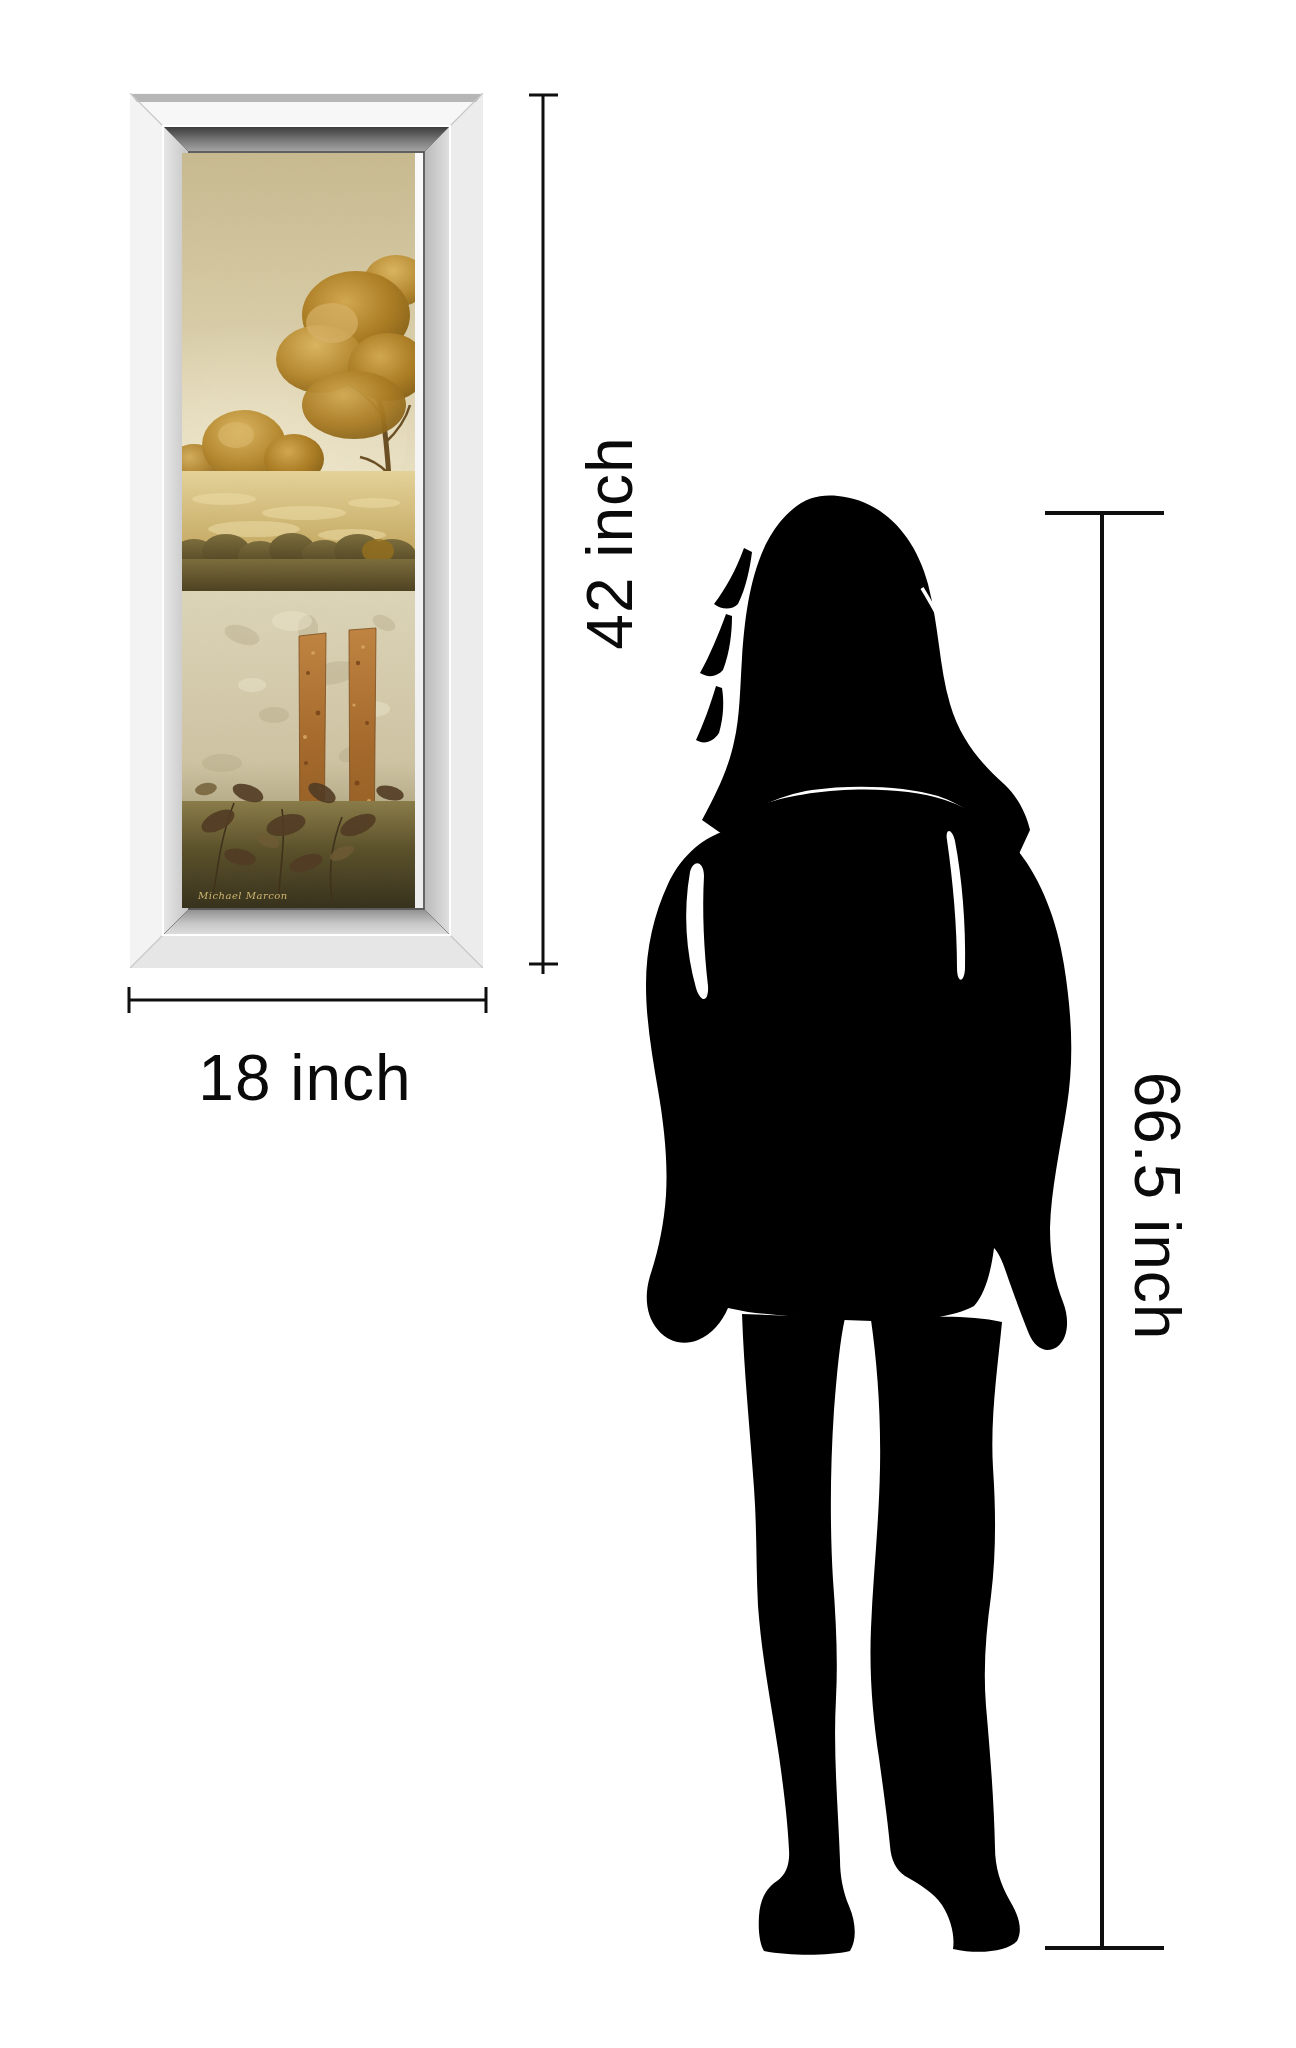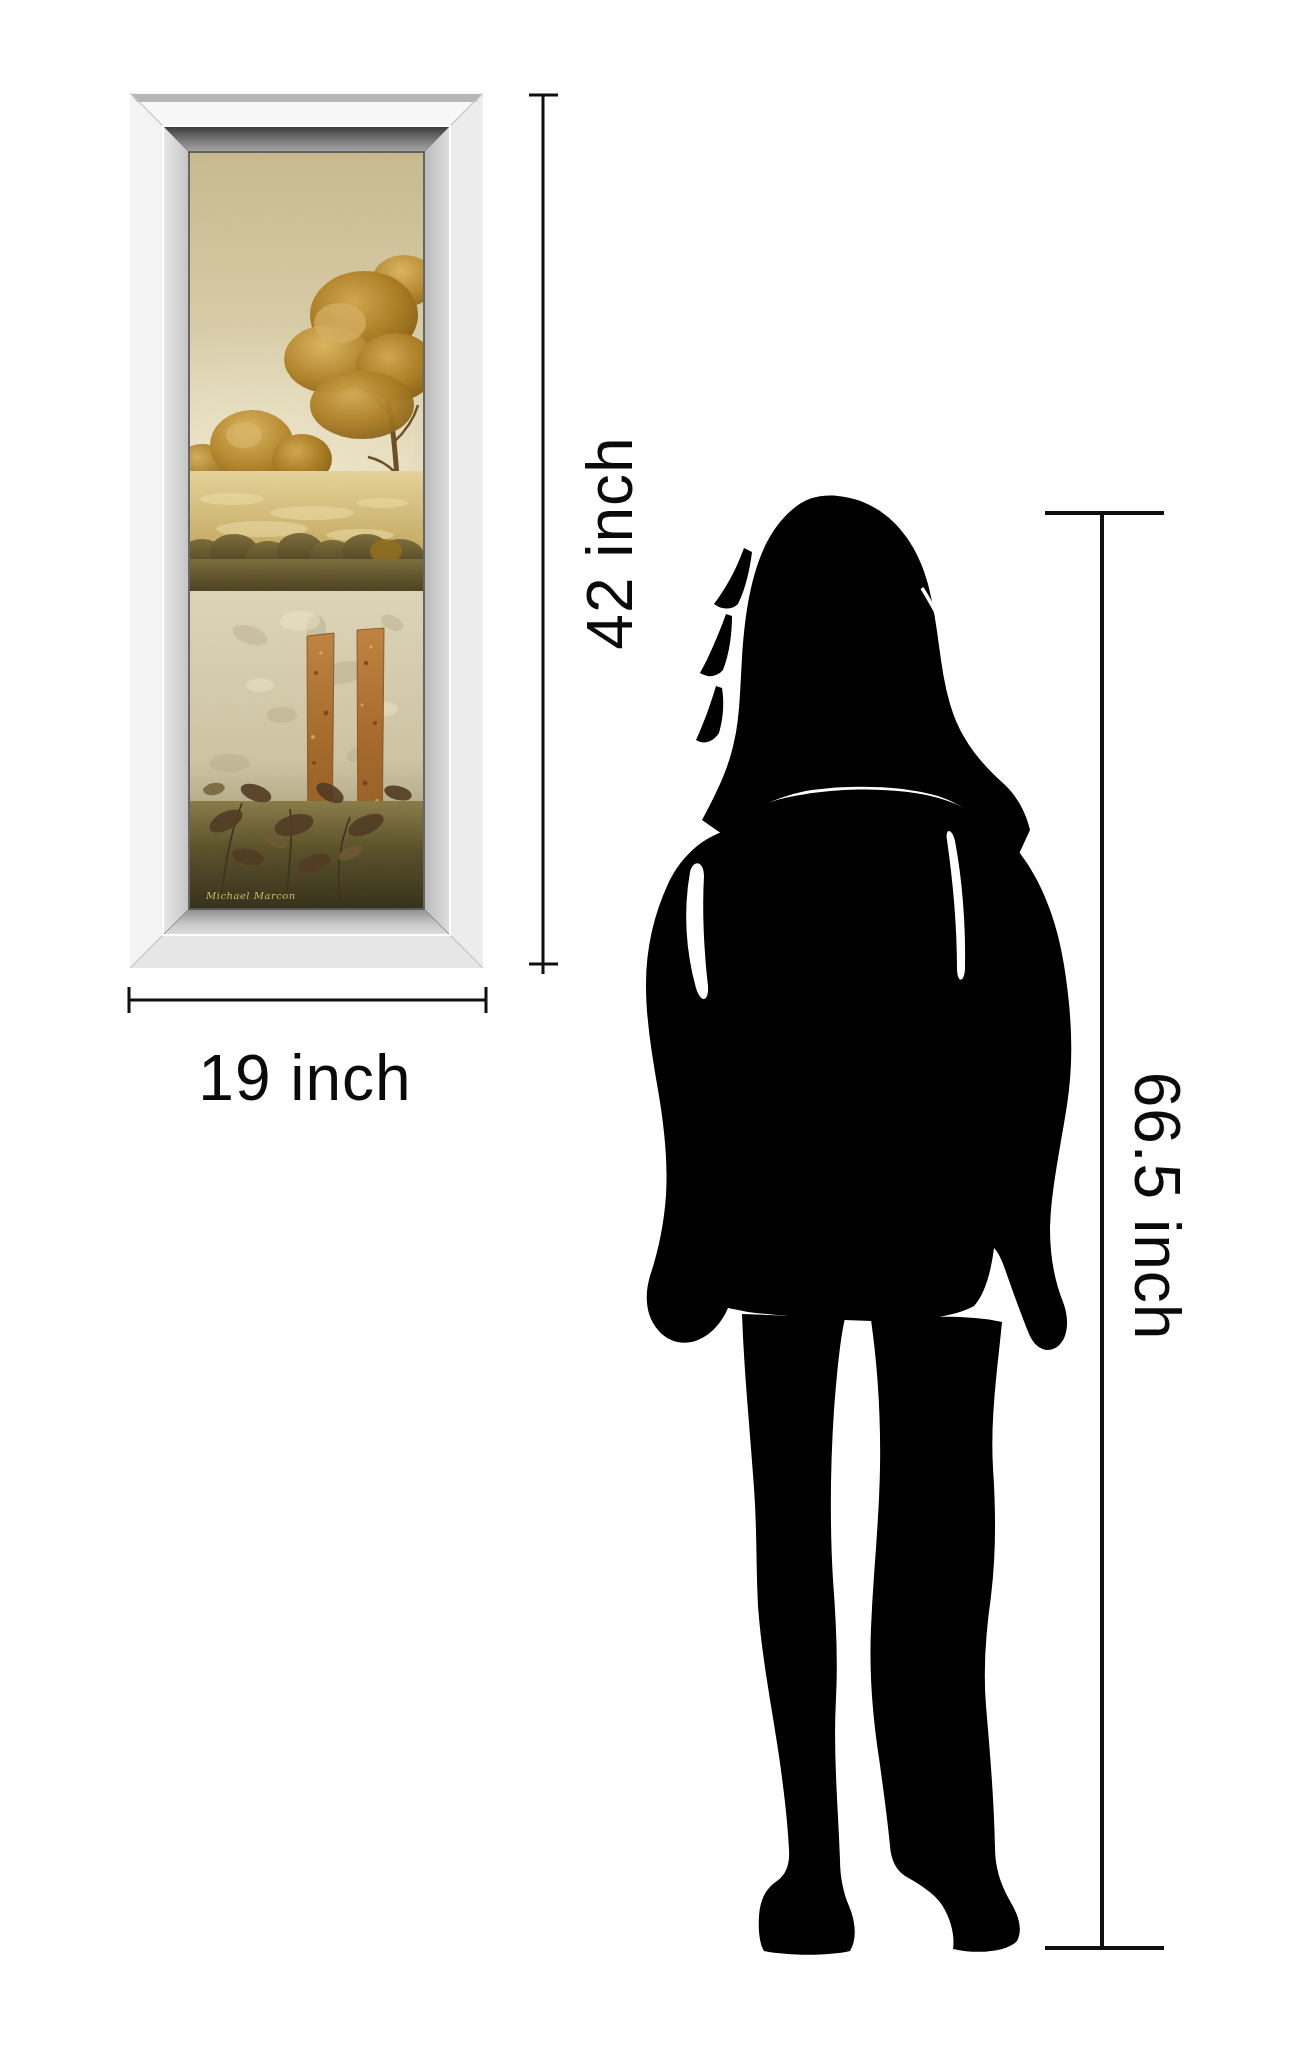--- a/index.html
+++ b/index.html
@@ -80,21 +80,21 @@
       <g stroke="#7e7e7e" stroke-width="0.9">
         <line x1="34" y1="34" x2="60" y2="60"></line>
           <line x1="319" y1="34" x2="293" y2="60"></line>
         <line x1="319" y1="841" x2="293" y2="815"></line>
           <line x1="34" y1="841" x2="60" y2="815"></line>
       </g>
 
       <rect x="59" y="59" width="235" height="757" fill="none" stroke="#4f4f4f" stroke-width="1.6"></rect>
     </svg>
 
-    <div class="abs" style="left:60px;top:60px;width:233px;height:755px;text-align:right;">
+    <div class="abs" style="left:52px;top:60px;width:233px;height:755px;text-align:right;">
       <svg width="233" height="755" viewBox="0 0 233 755">
         <defs>
           <linearGradient id="sky" x1="0" y1="0" x2="0" y2="1">
             <stop offset="0" stop-color="#c9bb90"></stop>
               <stop offset="0.5" stop-color="#d8cca6"></stop>
               <stop offset="1" stop-color="#e9e0c2"></stop>
           </linearGradient>
           <radialGradient id="glow" cx="0.42" cy="0.8" r="0.75">
             <stop offset="0" stop-color="#f3ecd2" stop-opacity="0.85"></stop>
               <stop offset="1" stop-color="#f3ecd2" stop-opacity="0"></stop>
@@ -312,17 +312,17 @@
     </g>
     <g stroke="#0f0f0f">
       <line x1="1102" y1="512" x2="1102" y2="1950" stroke-width="4"></line>
       <line x1="1045" y1="513" x2="1164" y2="513" stroke-width="4"></line>
       <line x1="1045" y1="1948" x2="1164" y2="1948" stroke-width="4"></line>
     </g>
   </svg>
 
   <div class="dim-label rot-ccw" style="left:610px;top:543px;">42 inch</div>
 
-  <div class="dim-label rot-none" style="left:305px;top:1078px;">19 inch</div>
+  <div class="dim-label rot-none" style="left:305px;top:1078px;">18 inch</div>
 
   <div class="dim-label rot-cw" style="left:1157px;top:1206px;">66.5 inch</div>
 
 </div>
 
 </body></html>

